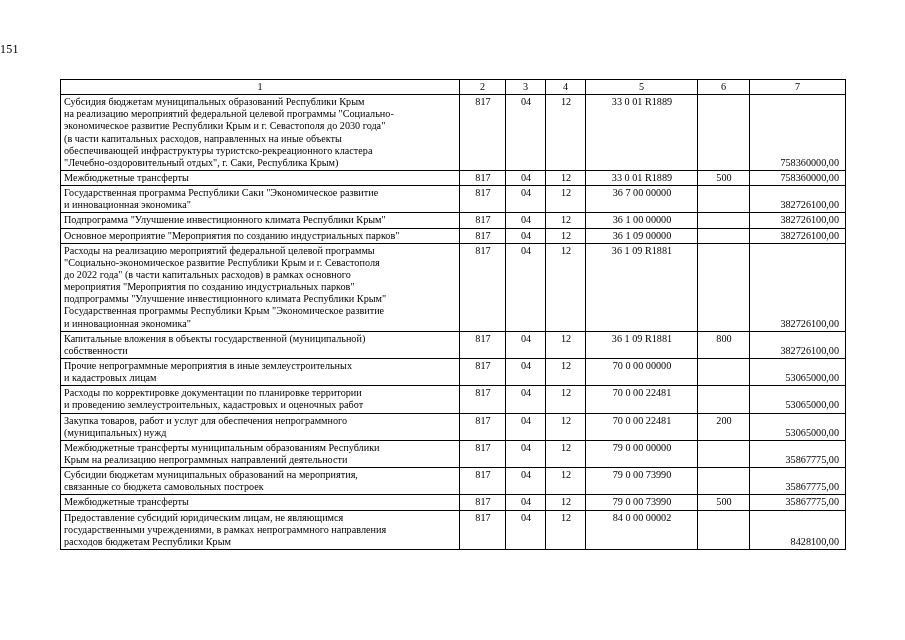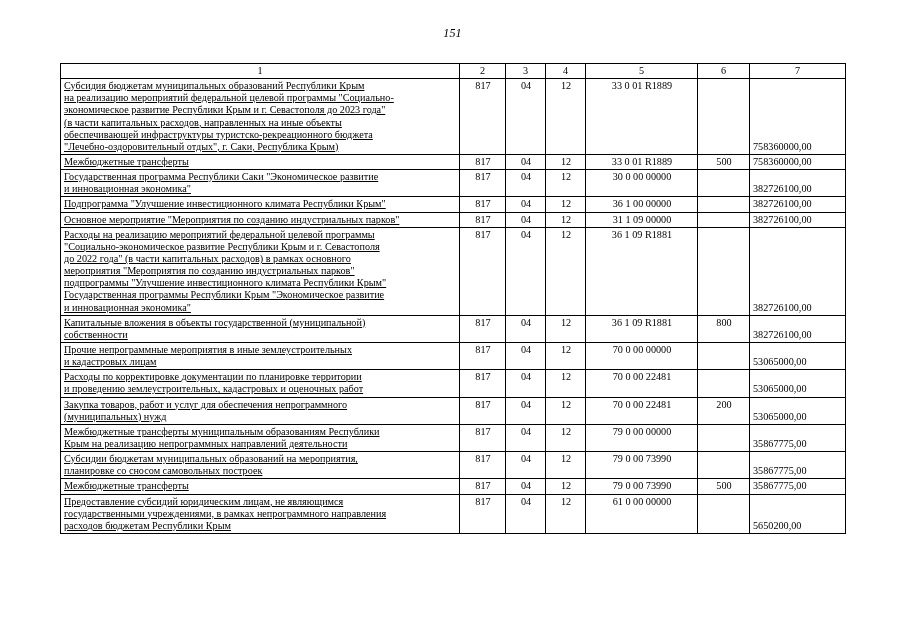--- a/index.html
+++ b/index.html
@@ -15,25 +15,24 @@
     position: relative;
     overflow: hidden;
   }
   .page {
     width: 905px;
     height: 640px;
     position: relative;
     box-sizing: border-box;
   }
   .page-number {
-    text-align: center;
+    text-align: left;
     font-size: 12px;
-    margin-top: 26px;
+    margin-top: 42px;
     letter-spacing: 0.2px;
-    font-style: italic;
   }
   .table-wrap {
     margin: 22px 0 0 60px;
     width: 785px;
   }
   table.budget {
     border-collapse: collapse;
     table-layout: fixed;
     width: 785px;
     font-size: 10.2px;
@@ -56,28 +55,28 @@
   .c-col6   { width: 52px;  }
   .c-col7   { width: 96px;  }
 
   .hdr td .cell-text {
     text-align: center;
     padding: 1px 2px;
   }
   .center { text-align: center; }
   .amount-block {
     display: block;
-    text-align: left;
+    text-align: right;
     padding-right: 4px;
   }
   .spacer-lines {
     display: block;
     visibility: hidden;
   }
-  .desc-line { display: block; text-decoration: underline; }
+  .desc-line { display: block; }
 </style>
 </head>
 <body>
 
 <div class="page">
 
   <div class="page-number">151</div>
 
   <div class="table-wrap">
     <table class="budget">
@@ -112,23 +111,23 @@
             </td>
           <td>
               <span class="cell-text">7</span>
             </td>
         </tr>
       <tr>
             <td>
               <span class="cell-text">
                 <span class="desc-line">Субсидия бюджетам муниципальных образований Республики Крым</span>
                 <span class="desc-line">на реализацию мероприятий федеральной целевой программы "Социально-</span>
-                <span class="desc-line">экономическое развитие Республики Крым и г. Севастополя до 2023 года"</span>
+                <span class="desc-line">экономическое развитие Республики Крым и г. Севастополя до 2030 года"</span>
                 <span class="desc-line">(в части капитальных расходов, направленных на иные объекты</span>
-                <span class="desc-line">обеспечивающей инфраструктуры туристско-рекреационного бюджета</span>
+                <span class="desc-line">обеспечивающей инфраструктуры туристско-рекреационного кластера</span>
                 <span class="desc-line">"Лечебно-оздоровительный отдых", г. Саки, Республика Крым)</span>
               </span>
             </td>
             <td>
               <span class="cell-text center">817</span>
             </td>
             <td>
               <span class="cell-text center">04</span>
             </td>
             <td>
@@ -188,21 +187,21 @@
             <td>
               <span class="cell-text center">817</span>
             </td>
             <td>
               <span class="cell-text center">04</span>
             </td>
             <td>
               <span class="cell-text center">12</span>
             </td>
             <td>
-              <span class="cell-text center">30 0 00 00000</span>
+              <span class="cell-text center">36 7 00 00000</span>
             </td>
             <td>
               <span class="cell-text center"></span>
             </td>
             <td>
               <span class="cell-text">
                 <span class="spacer-lines">&nbsp;</span>
                 <span class="amount-block">382726100,00</span>
               </span>
             </td>
@@ -243,21 +242,21 @@
             <td>
               <span class="cell-text center">817</span>
             </td>
             <td>
               <span class="cell-text center">04</span>
             </td>
             <td>
               <span class="cell-text center">12</span>
             </td>
             <td>
-              <span class="cell-text center">31 1 09 00000</span>
+              <span class="cell-text center">36 1 09 00000</span>
             </td>
             <td>
               <span class="cell-text center"></span>
             </td>
             <td>
               <span class="cell-text">
                 <span class="amount-block">382726100,00</span>
               </span>
             </td>
           </tr>
@@ -442,21 +441,21 @@
               <span class="cell-text">
                 <span class="spacer-lines">&nbsp;</span>
                 <span class="amount-block">35867775,00</span>
               </span>
             </td>
           </tr>
           <tr>
             <td>
               <span class="cell-text">
                 <span class="desc-line">Субсидии бюджетам муниципальных образований на мероприятия,</span>
-                <span class="desc-line">планировке со сносом самовольных построек</span>
+                <span class="desc-line">связанные со бюджета самовольных построек</span>
               </span>
             </td>
             <td>
               <span class="cell-text center">817</span>
             </td>
             <td>
               <span class="cell-text center">04</span>
             </td>
             <td>
               <span class="cell-text center">12</span>
@@ -512,30 +511,30 @@
             <td>
               <span class="cell-text center">817</span>
             </td>
             <td>
               <span class="cell-text center">04</span>
             </td>
             <td>
               <span class="cell-text center">12</span>
             </td>
             <td>
-              <span class="cell-text center">61 0 00 00000</span>
-            </td>
-            <td>
-              <span class="cell-text center"></span>
-            </td>
-            <td>
-              <span class="cell-text">
-                <span class="spacer-lines">&nbsp;</span>
-                <span class="spacer-lines">&nbsp;</span>
-                <span class="amount-block">5650200,00</span>
+              <span class="cell-text center">84 0 00 00002</span>
+            </td>
+            <td>
+              <span class="cell-text center"></span>
+            </td>
+            <td>
+              <span class="cell-text">
+                <span class="spacer-lines">&nbsp;</span>
+                <span class="spacer-lines">&nbsp;</span>
+                <span class="amount-block">8428100,00</span>
               </span>
             </td>
           </tr>
         </tbody>
     </table>
   </div>
 
 </div>
 
 </body></html>

